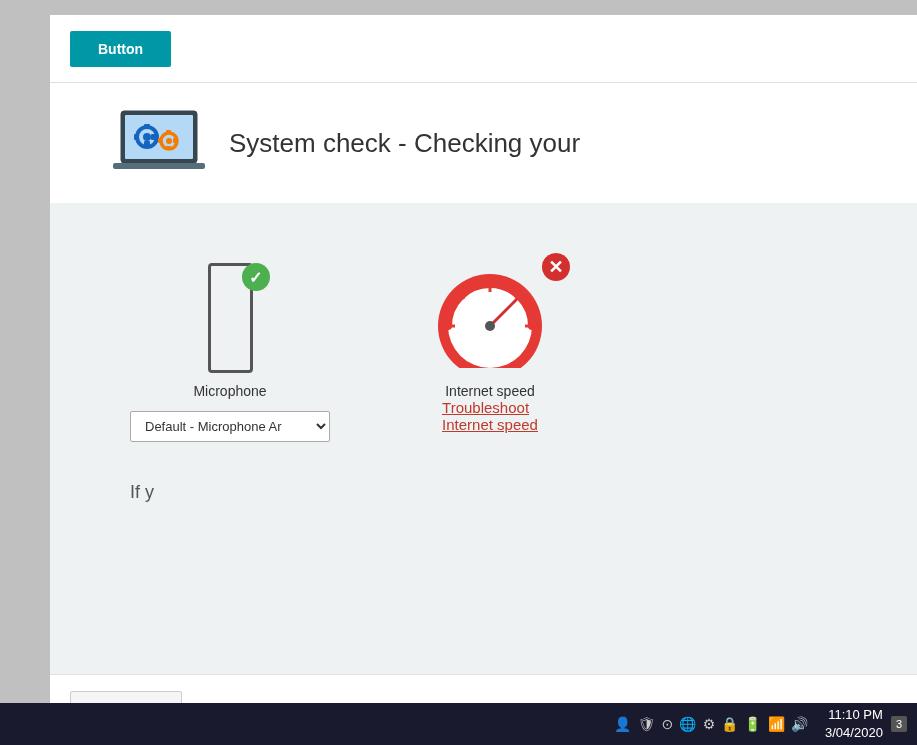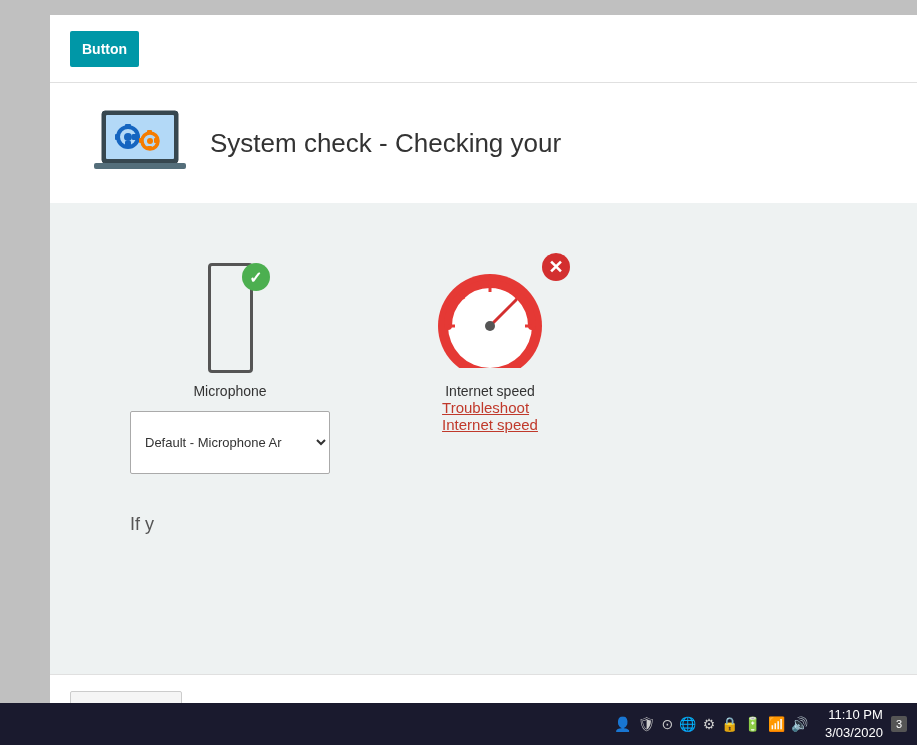--- a/index.html
+++ b/index.html
@@ -31,32 +31,32 @@
       padding: 10px 20px;
       background: #fff;
       border-bottom: 1px solid #e0e0e0;
       min-height: 68px;
     }
 
     .header-btn {
       background: #0097a7;
       color: #fff;
       border: none;
-      padding: 10px 12px;
+      padding: 10px 28px;
       font-size: 14px;
       font-weight: 600;
       cursor: pointer;
       border-radius: 2px;
     }
 
     
     .hero {
       display: flex;
       align-items: center;
-      padding: 20px 40px;
+      padding: 20px 59px;
       background: #fff;
     }
 
     .hero-title {
       font-size: 26px;
       color: #333;
       margin-left: 20px;
       font-weight: 400;
     }
 
@@ -119,21 +119,21 @@
     }
 
     .check-label {
       margin-top: 0;
       font-size: 14px;
       color: #333;
     }
 
     .mic-select {
       margin-top: 12px;
-      padding: 22px 10px;
+      padding: 6px 10px;
       border: 1px solid #aaa;
       border-radius: 2px;
       font-size: 13px;
       color: #333;
       background: #fff;
       width: 200px;
       cursor: pointer;
     }
 
     
@@ -359,19 +359,19 @@
 
     <span class="taskbar-icon">🔋</span>
 
     <span class="taskbar-icon">📶</span>
 
     <span class="taskbar-icon">🔊</span>
   </div>
 
   <div class="taskbar-clock">
     <div>11:10 PM</div>
-    <div>3/03/2020</div>
+    <div>3/04/2020</div>
   </div>
 
   <div class="taskbar-notification">
     <span>3</span>
   </div>
 </div>
 
 </body></html>

